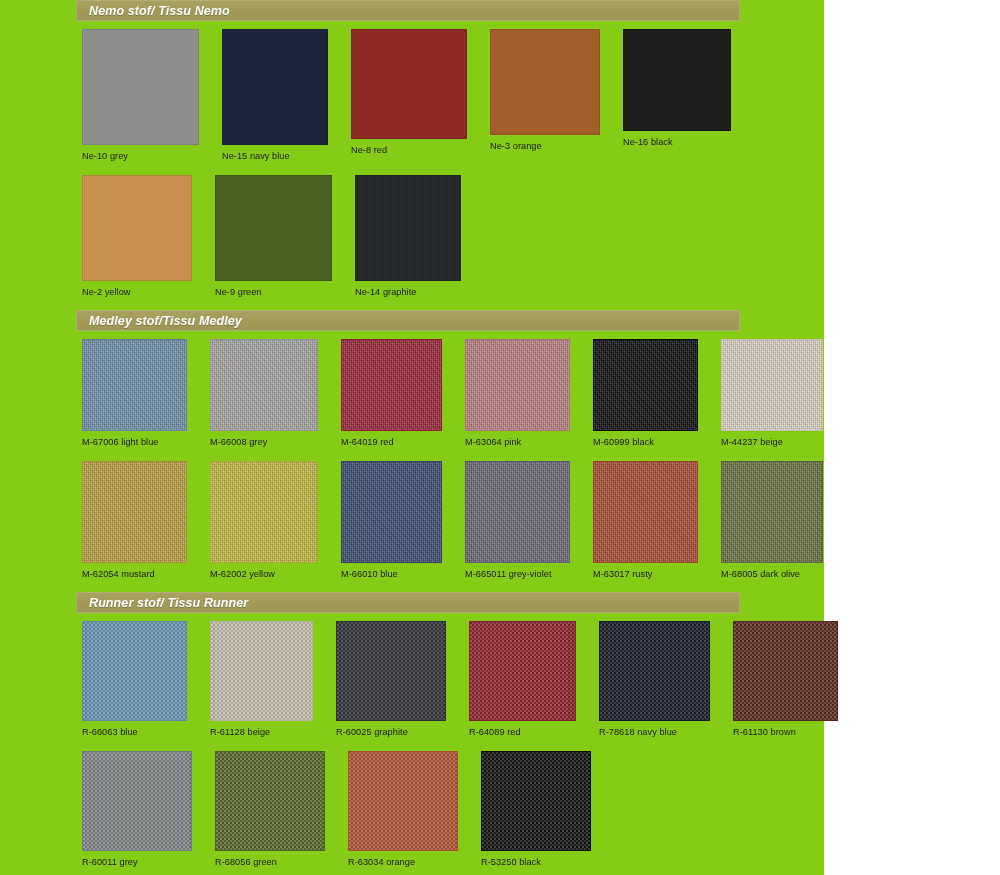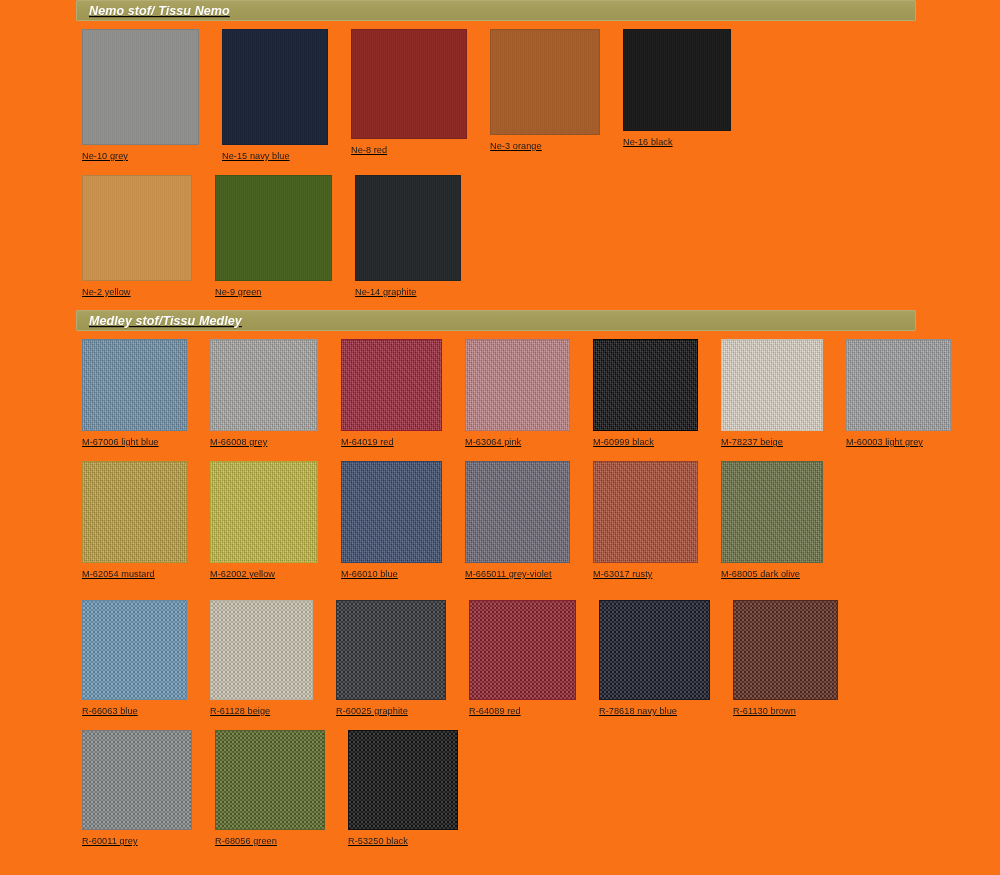--- a/index.html
+++ b/index.html
@@ -19,24 +19,23 @@
     width: 1000px;
     height: 875px;
     background: #ffffff;
     box-sizing: border-box;
     padding: 0;
   }
   .page-inner {
     position: absolute;
     left: 0;
     top: 0;
-    width: 1000px;
+    width: 824px;
     height: 875px;
-    background: #f97316;
-    text-decoration: underline;
+    background: #84cc16;
   }
 
   .section {
     margin: 0;
     padding: 0;
   }
   .section-header {
     height: 21px;
     background: linear-gradient(to bottom, #a9a262 0%, #a39b58 45%, #9e9654 100%);
     border: 1px solid #b3ac73;
@@ -217,27 +216,21 @@
             <div class="swatch-cell">
               <div class="swatch" style="width: 105px; height: 92px; background: rgb(11, 11, 13);">
                 <div class="tex tex-medley"></div>
               </div>
               <div class="swatch-label">M-60999 black</div>
             </div>
             <div class="swatch-cell">
               <div class="swatch" style="width: 102px; height: 92px; background: rgb(221, 213, 199);">
                 <div class="tex tex-medley"></div>
               </div>
-              <div class="swatch-label">M-78237 beige</div>
-            </div>
-            <div class="swatch-cell">
-              <div class="swatch" style="width: 105px; height: 92px; background: rgb(160, 161, 163);">
-                <div class="tex tex-medley"></div>
-              </div>
-              <div class="swatch-label">M-60003 light grey</div>
+              <div class="swatch-label">M-44237 beige</div>
             </div>
           </div>
           <div class="spacer-after-row"></div>
           <div class="swatch-row">
             <div class="swatch-cell">
               <div class="swatch" style="width: 105px; height: 102px; background: rgb(189, 161, 65);">
                 <div class="tex tex-medley"></div>
               </div>
               <div class="swatch-label">M-62054 mustard</div>
             </div>
@@ -268,20 +261,23 @@
             <div class="swatch-cell">
               <div class="swatch" style="width: 102px; height: 102px; background: rgb(106, 113, 67);">
                 <div class="tex tex-medley"></div>
               </div>
               <div class="swatch-label">M-68005 dark olive</div>
             </div>
           </div>
           <div class="spacer-section"></div>
         </div>
         <div class="section">
+          <div class="section-header">
+            <span class="title">Runner stof/ Tissu Runner</span>
+          </div>
           <div class="swatch-row">
             <div class="swatch-cell">
               <div class="swatch" style="width: 105px; height: 100px; background: rgb(110, 154, 184);">
                 <div class="tex tex-runner"></div>
                 <div class="tex-runner2"></div>
               </div>
               <div class="swatch-label">R-66063 blue</div>
             </div>
             <div class="swatch-cell">
               <div class="swatch" style="width: 103px; height: 100px; background: rgb(203, 196, 177);">
@@ -327,20 +323,27 @@
                 <div class="tex-runner2"></div>
               </div>
               <div class="swatch-label">R-60011 grey</div>
             </div>
             <div class="swatch-cell">
               <div class="swatch" style="width: 110px; height: 100px; background: rgb(92, 108, 44);">
                 <div class="tex tex-runner"></div>
                 <div class="tex-runner2"></div>
               </div>
               <div class="swatch-label">R-68056 green</div>
+            </div>
+            <div class="swatch-cell">
+              <div class="swatch" style="width: 110px; height: 100px; background: rgb(184, 86, 54);">
+                <div class="tex tex-runner"></div>
+                <div class="tex-runner2"></div>
+              </div>
+              <div class="swatch-label">R-63034 orange</div>
             </div>
             <div class="swatch-cell">
               <div class="swatch" style="width: 110px; height: 100px; background: rgb(19, 19, 19);">
                 <div class="tex tex-runner"></div>
                 <div class="tex-runner2"></div>
               </div>
               <div class="swatch-label">R-53250 black</div>
             </div>
           </div>
           <div class="spacer-section"></div>

